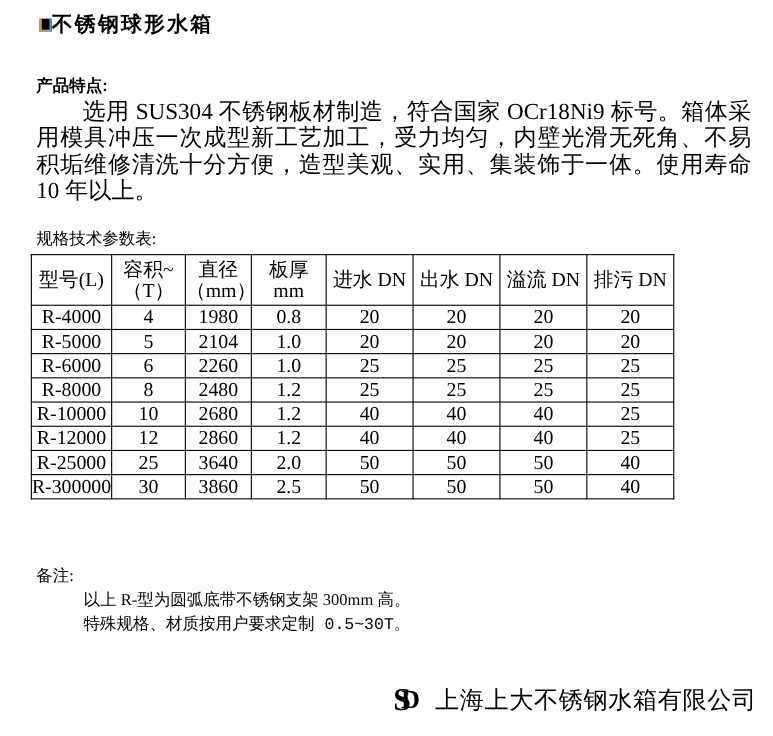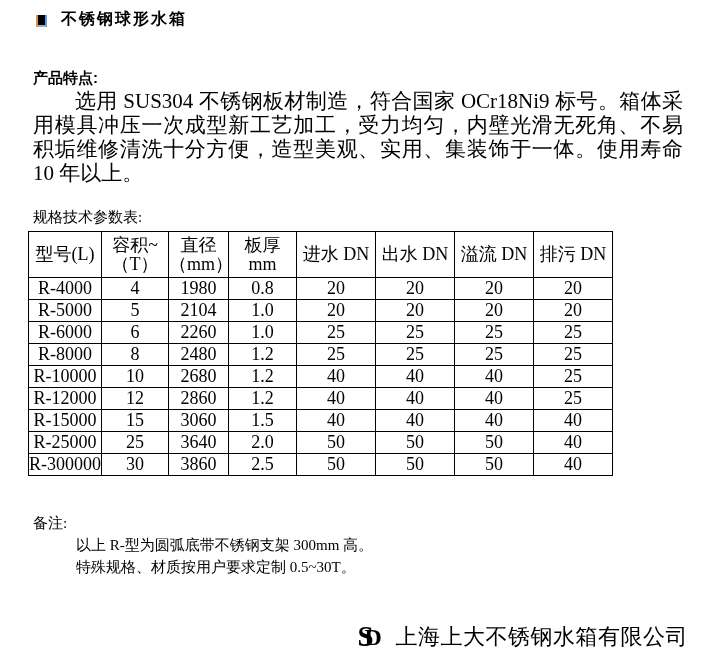--- a/index.html
+++ b/index.html
@@ -16,23 +16,22 @@
   
   .title-row { position:absolute; left:36px; top:9px; display:flex; align-items:center; }
   .title-bullet {
     width:11px; height:12px; background:#000;
     border-left:2px solid #d9953b;
     border-right:2px solid #4c9fe0;
     border-bottom:2px solid #a8a8a8;
     margin-top:2px;
   }
   .title-text {
-    margin-left:14px;
     font-family:"Liberation Sans", sans-serif;
-    font-weight:700; font-size:16px; letter-spacing:2px;
+    font-weight:700; font-size:19px; letter-spacing:2px;
   }
 
   
   .sec-label {
     font-family:"Liberation Sans", sans-serif;
     font-weight:700; font-size:15px;
   }
   .features-label { position:absolute; left:33px; top:69px; }
   .features-body {
     position:absolute; left:33px; top:89px; width:650px;
@@ -58,21 +57,21 @@
   .spec-table th, .spec-table td {
     border:1px solid #000; text-align:center; vertical-align:middle;
     font-weight:normal; padding:0; overflow:hidden;
   }
   .spec-table thead th { height:46px; line-height:19px; }
   .spec-table tbody td { height:21px; }
 
   
   .notes-label { position:absolute; left:33px; top:514px; font-size:15px; }
   .note-line-1 { position:absolute; left:76px; top:536px; font-size:15px; }
-  .note-line-2 { position:absolute; left:76px; top:558px; font-size:15px; }
+  .note-line-2 { position:absolute; left:76px; top:558px; font-size:15px;font-family:Liberation Mono, monospace; }
 
   
   .footer-row {
     position:absolute; right:15px; top:619px; height:36px;
     display:flex; align-items:center;
   }
   .logo-monogram {
     position:relative; width:27px; height:32px; margin-right:11px;
     font-family:"Liberation Serif", serif; font-weight:700;
   }
@@ -177,30 +176,20 @@
           <td>R-12000</td>
           <td>12</td>
           <td>2860</td>
           <td>1.2</td>
           <td>40</td>
           <td>40</td>
           <td>40</td>
           <td>25</td>
         </tr>
         <tr>
-          <td>R-15000</td>
-          <td>15</td>
-          <td>3060</td>
-          <td>1.5</td>
-          <td>40</td>
-          <td>40</td>
-          <td>40</td>
-          <td>40</td>
-        </tr>
-        <tr>
           <td>R-25000</td>
           <td>25</td>
           <td>3640</td>
           <td>2.0</td>
           <td>50</td>
           <td>50</td>
           <td>50</td>
           <td>40</td>
         </tr>
         <tr>

